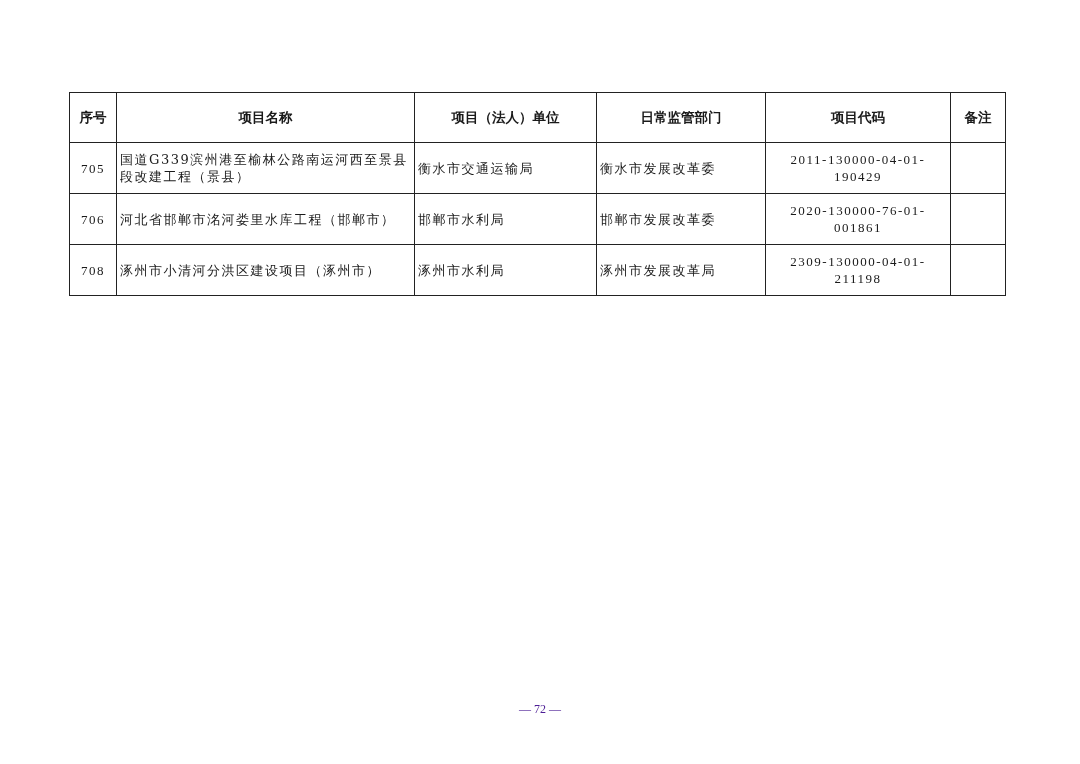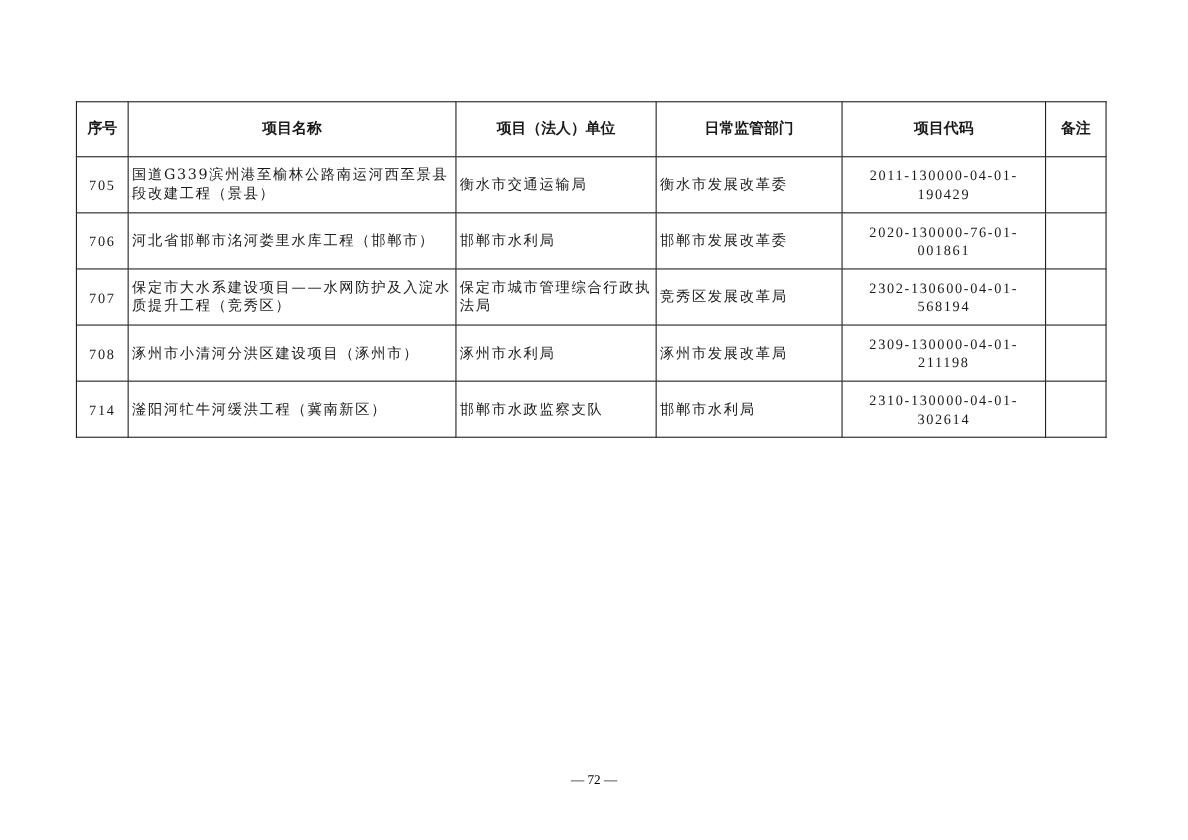--- a/index.html
+++ b/index.html
@@ -20,21 +20,21 @@
     table.proj th {
       height: 49px; font-weight: bold; text-align: center;
       font-family: "DejaVu Sans", "Liberation Sans", sans-serif; font-size: 13.5px;
     }
     table.proj td { height: 50px; letter-spacing: 1.5px; }
     td.c-seq { text-align: center; font-family: "Liberation Serif", serif; letter-spacing: 0; font-size: 13.5px; }
     td.c-code { text-align: center; font-family: "Liberation Serif", serif; letter-spacing: 0; font-size: 13.5px; }
     td.c-name, td.c-unit, td.c-dept { text-align: left; }
     .page-num {
       position: absolute; top: 702px; left: 0; width: 1080px; text-align: center;
-      font-family: "Liberation Serif", serif; font-size: 12px; color: #000000;
+      font-family: "Liberation Serif", serif; font-size: 12px; color: #4c1d95;
     }
   </style>
 </head>
 <body>
 
 <table class="proj">
   <colgroup>
     <col style="width:47px">
     <col style="width:298px">
     <col style="width:182px">
@@ -63,39 +63,23 @@
     </tr>
     <tr>
       <td class="c-seq">706</td>
       <td class="c-name">河北省邯郸市洺河娄里水库工程（邯郸市）</td>
       <td class="c-unit">邯郸市水利局</td>
       <td class="c-dept">邯郸市发展改革委</td>
       <td class="c-code">2020-130000-76-01-001861</td>
       <td class="c-note"></td>
     </tr>
     <tr>
-      <td class="c-seq">707</td>
-      <td class="c-name">保定市大水系建设项目——水网防护及入淀水质提升工程（竞秀区）</td>
-      <td class="c-unit">保定市城市管理综合行政执法局</td>
-      <td class="c-dept">竞秀区发展改革局</td>
-      <td class="c-code">2302-130600-04-01-568194</td>
-      <td class="c-note"></td>
-    </tr>
-    <tr>
       <td class="c-seq">708</td>
       <td class="c-name">涿州市小清河分洪区建设项目（涿州市）</td>
       <td class="c-unit">涿州市水利局</td>
       <td class="c-dept">涿州市发展改革局</td>
       <td class="c-code">2309-130000-04-01-211198</td>
-      <td class="c-note"></td>
-    </tr>
-    <tr>
-      <td class="c-seq">714</td>
-      <td class="c-name">滏阳河牤牛河缓洪工程（冀南新区）</td>
-      <td class="c-unit">邯郸市水政监察支队</td>
-      <td class="c-dept">邯郸市水利局</td>
-      <td class="c-code">2310-130000-04-01-302614</td>
       <td class="c-note"></td>
     </tr>
   </tbody>
 </table>
 
 <div class="page-num">— 72 —</div>
 
 </body></html>

